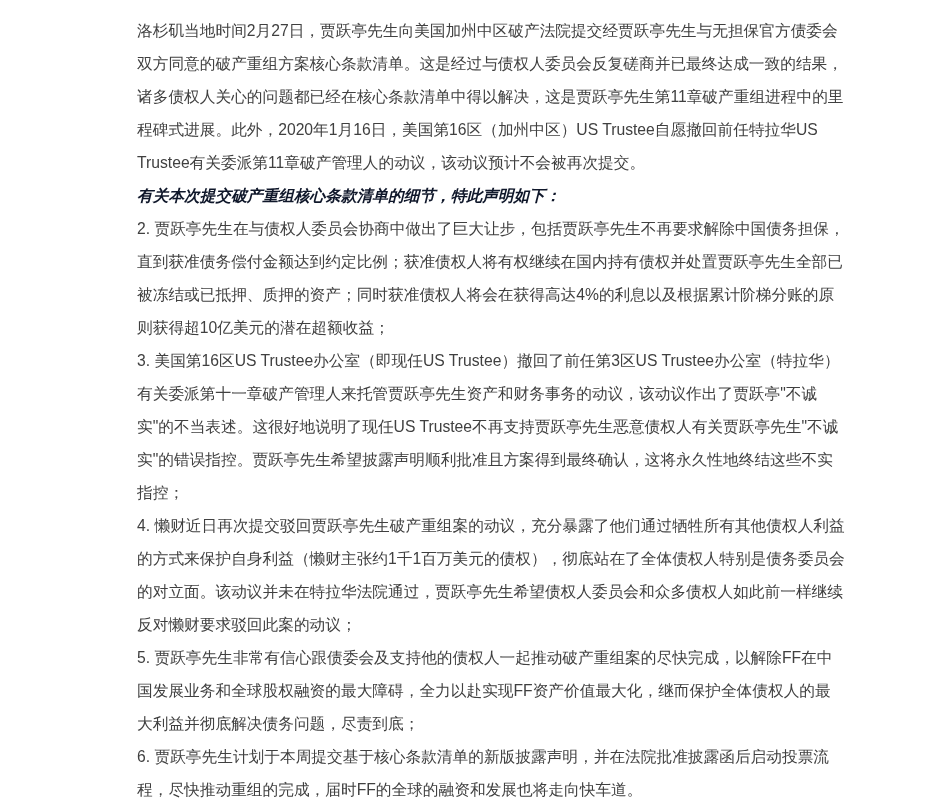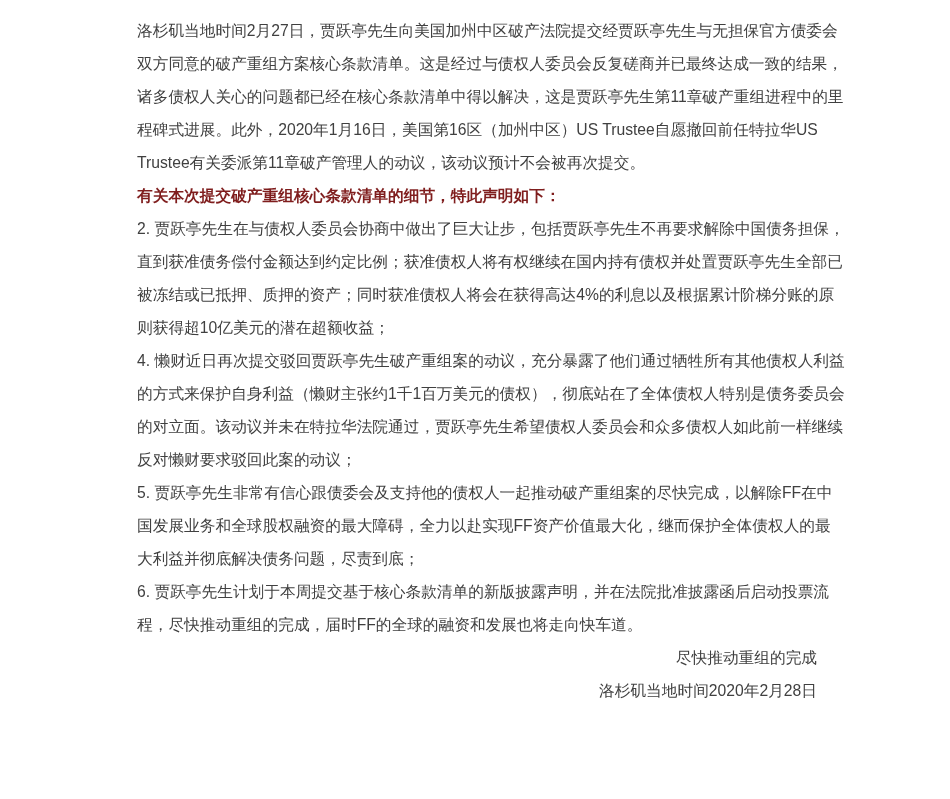--- a/index.html
+++ b/index.html
@@ -22,38 +22,40 @@
     line-height: 33px;
     color: #404040;
     text-align: left;
   }
   .doc p {
     margin: 0;
     padding: 0;
   }
   .statement-heading {
     font-weight: 700;
-    color: #7f1d1d;
+    color: #0f172a;
+    font-style: italic;
   }
   .signature {
     text-align: right;
     padding-right: 28px;
   }
 </style>
 </head>
 <body>
 
 <div class="doc">
   <p>洛杉矶当地时间2月27日，贾跃亭先生向美国加州中区破产法院提交经贾跃亭先生与无担保官方债委会双方同意的破产重组方案核心条款清单。这是经过与债权人委员会反复磋商并已最终达成一致的结果，诸多债权人关心的问题都已经在核心条款清单中得以解决，这是贾跃亭先生第11章破产重组进程中的里程碑式进展。此外，2020年1月16日，美国第16区（加州中区）US Trustee自愿撤回前任特拉华US Trustee有关委派第11章破产管理人的动议，该动议预计不会被再次提交。</p>
 
   <p class="statement-heading">有关本次提交破产重组核心条款清单的细节，特此声明如下：</p>
 
 
   <p>2. 贾跃亭先生在与债权人委员会协商中做出了巨大让步，包括贾跃亭先生不再要求解除中国债务担保，直到获准债务偿付金额达到约定比例；获准债权人将有权继续在国内持有债权并处置贾跃亭先生全部已被冻结或已抵押、质押的资产；同时获准债权人将会在获得高达4%的利息以及根据累计阶梯分账的原则获得超10亿美元的潜在超额收益；</p>
 
+  <p>3. 美国第16区US Trustee办公室（即现任US Trustee）撤回了前任第3区US Trustee办公室（特拉华）有关委派第十一章破产管理人来托管贾跃亭先生资产和财务事务的动议，该动议作出了贾跃亭"不诚实"的不当表述。这很好地说明了现任US Trustee不再支持贾跃亭先生恶意债权人有关贾跃亭先生"不诚实"的错误指控。贾跃亭先生希望披露声明顺利批准且方案得到最终确认，这将永久性地终结这些不实指控；</p>
 
   <p>4. 懒财近日再次提交驳回贾跃亭先生破产重组案的动议，充分暴露了他们通过牺牲所有其他债权人利益的方式来保护自身利益（懒财主张约1千1百万美元的债权），彻底站在了全体债权人特别是债务委员会的对立面。该动议并未在特拉华法院通过，贾跃亭先生希望债权人委员会和众多债权人如此前一样继续反对懒财要求驳回此案的动议；</p>
 
   <p>5. 贾跃亭先生非常有信心跟债委会及支持他的债权人一起推动破产重组案的尽快完成，以解除FF在中国发展业务和全球股权融资的最大障碍，全力以赴实现FF资产价值最大化，继而保护全体债权人的最大利益并彻底解决债务问题，尽责到底；</p>
 
   <p>6. 贾跃亭先生计划于本周提交基于核心条款清单的新版披露声明，并在法院批准披露函后启动投票流程，尽快推动重组的完成，届时FF的全球的融资和发展也将走向快车道。</p>
 
   <div class="signature">
     <p>尽快推动重组的完成</p>
     <p>洛杉矶当地时间2020年2月28日</p>

